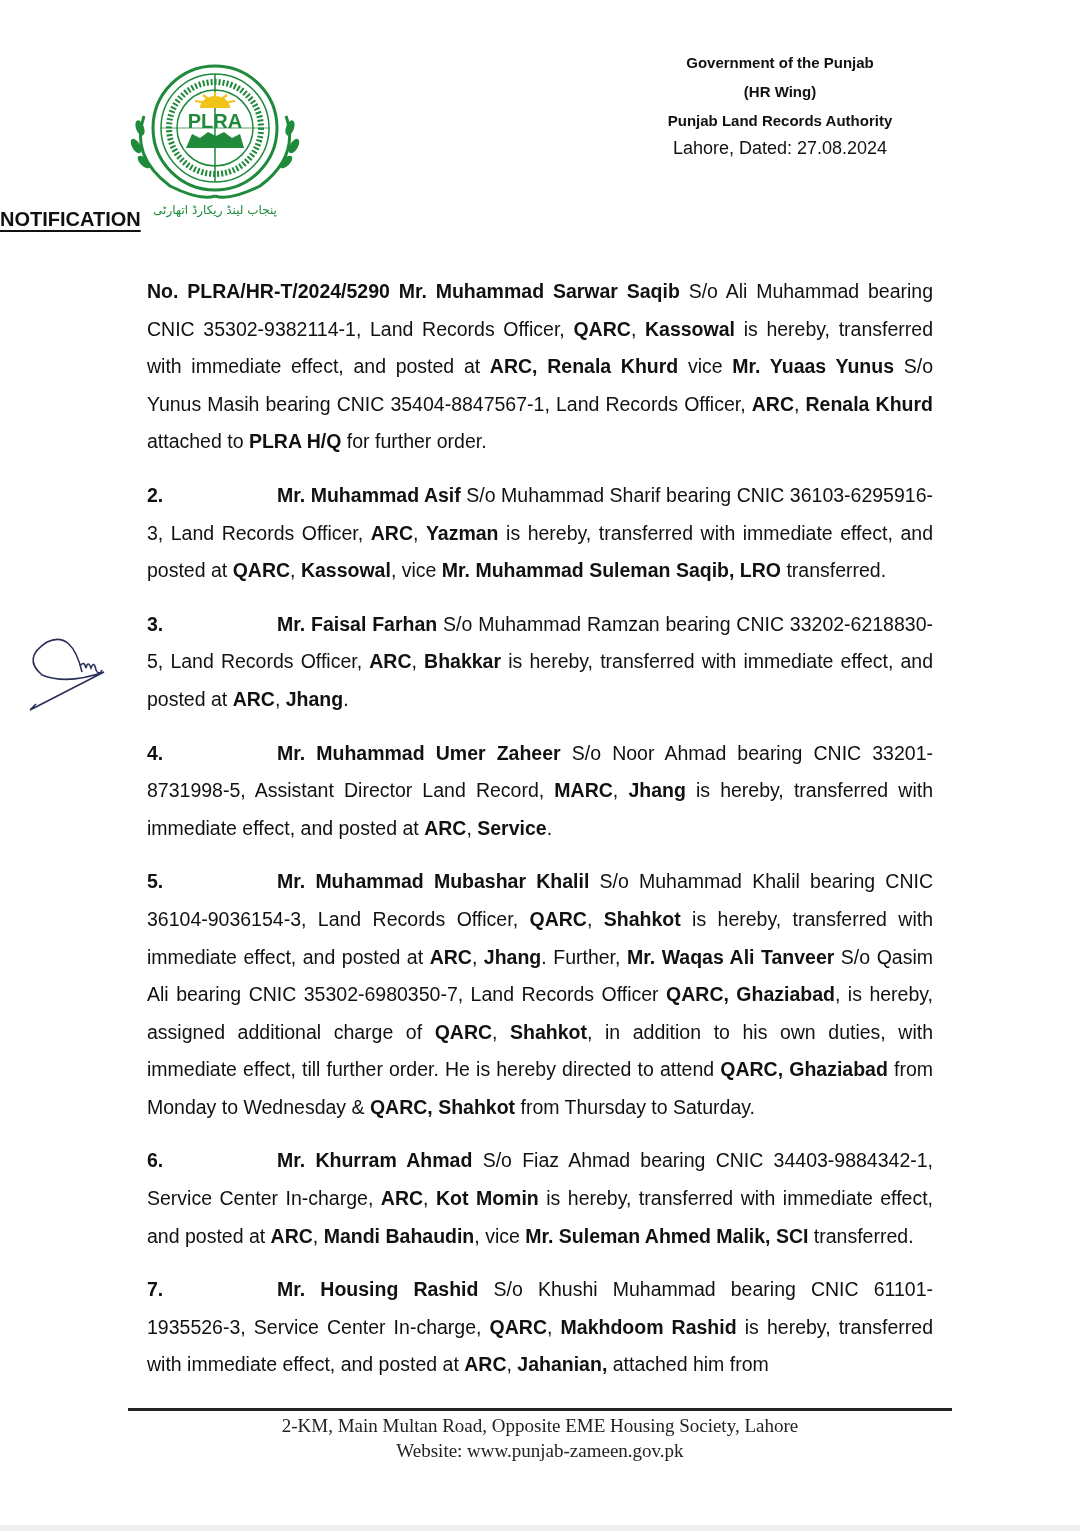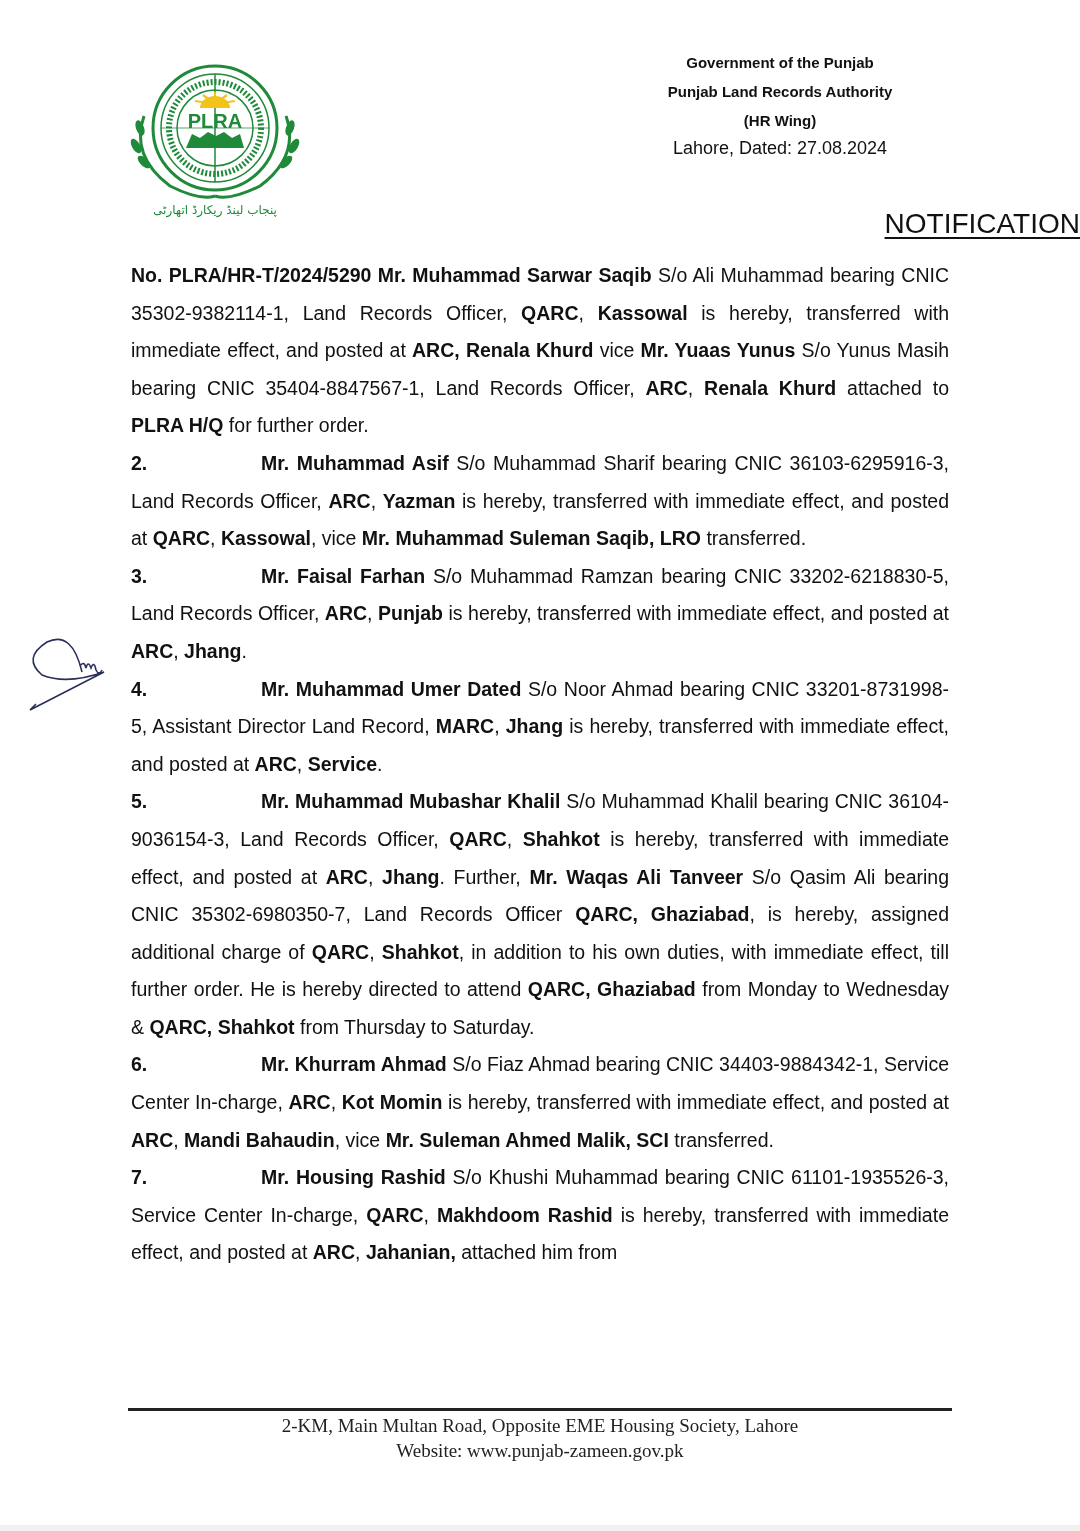--- a/index.html
+++ b/index.html
@@ -5,23 +5,23 @@
   html, body { margin: 0; padding: 0; }
   body {
     width: 1080px; height: 1531px; background: #ffffff; position: relative; overflow: hidden;
     font-family: "Liberation Sans", sans-serif; color: #111;
   }
   .bottom-strip { position: absolute; left: 0; right: 0; bottom: 0; height: 6px; background: #f0f0f0; }
   .logo { position: absolute; left: 120px; top: 56px; width: 190px; height: 165px; }
   .header-block { position: absolute; left: 600px; top: 48px; width: 360px; text-align: center; }
   .header-block .hl { font-weight: bold; font-size: 15px; line-height: 29px; }
   .header-block .dt { font-size: 18px; line-height: 27px; }
-  .title { position: absolute; left: 0; right: 0; top: 208px; text-align: right; font-weight: normal; font-size: 28px; text-decoration: underline; text-underline-offset: 4px; }
+  .title { position: absolute; left: 0; right: 0; top: 208px; text-align: left; font-weight: bold; font-size: 20px; text-decoration: underline; text-underline-offset: 4px; }
   .body { position: absolute; left: 131px; top: 257px; width: 818px; font-size: 19.5px; line-height: 37.6px; text-align: justify; }
-  .body p { margin: 0; }
+  .body p { margin: 16px; }
   .body b { font-weight: bold; }
   .para-num { display: inline-block; width: 130px; font-weight: bold; }
   .signature { position: absolute; left: 22px; top: 630px; width: 90px; height: 90px; }
   .footer-rule { position: absolute; left: 128px; width: 824px; top: 1408px; height: 3px; background: #222; }
   .footer { position: absolute; left: 0; right: 0; top: 1413px; text-align: center; font-family: "Liberation Serif", serif; font-size: 19px; line-height: 25px; color: #222; }
 </style>
 </head>
 <body>
 
 <div class="logo">
@@ -51,39 +51,39 @@
       <ellipse cx="170" cy="72" rx="4" ry="8" transform="rotate(20 170 72)"></ellipse>
       <ellipse cx="174" cy="90" rx="4" ry="8" transform="rotate(30 174 90)"></ellipse>
       <ellipse cx="166" cy="106" rx="4" ry="8" transform="rotate(45 166 106)"></ellipse>
     </g>
     <text x="95" y="158" text-anchor="middle" font-family="DejaVu Sans, sans-serif" font-size="12" fill="#1e8a3a">پنجاب لینڈ ریکارڈ اتھارٹی</text>
   </svg>
 </div>
 
 <div class="header-block">
   <div class="hl">Government of the Punjab</div>
+  <div class="hl">(HR Wing)</div>
   <div class="hl">Punjab Land Records Authority</div>
-  <div class="hl">(HR Wing)</div>
   <div class="dt">Lahore, Dated: 27.08.2024</div>
 </div>
 
 <div class="title">NOTIFICATION</div>
 
 <div class="signature">
   <svg width="90" height="90" viewBox="0 0 90 90">
     <path d="M60 42 Q50 0 25 12 Q0 28 20 45 Q45 55 82 42 L8 80 L14 74" fill="none" stroke="#2a2f5a" stroke-width="1.6"></path>
     <path d="M58 36 Q62 30 64 38 Q66 30 69 38 Q72 30 74 40 Q77 46 80 40" fill="none" stroke="#2a2f5a" stroke-width="1.6"></path>
   </svg>
 </div>
 
 <div class="body" id="body">
     <p><b>No. PLRA/HR-T/2024/5290 Mr. Muhammad Sarwar Saqib</b><span> S/o Ali Muhammad bearing CNIC 35302-9382114-1, Land Records Officer, </span><b>QARC</b><span>, </span><b>Kassowal</b><span> is hereby, transferred with immediate effect, and posted at </span><b>ARC, Renala Khurd</b><span> vice </span><b>Mr. Yuaas Yunus</b><span> S/o Yunus Masih bearing CNIC 35404-8847567-1, Land Records Officer, </span><b>ARC</b><span>, </span><b>Renala Khurd</b><span> attached to </span><b>PLRA H/Q</b><span> for further order.</span></p>
     <p><span class="para-num">2.</span><b>Mr. Muhammad Asif</b><span> S/o Muhammad Sharif bearing CNIC 36103-6295916-3, Land Records Officer, </span><b>ARC</b><span>, </span><b>Yazman</b><span> is hereby, transferred with immediate effect, and posted at </span><b>QARC</b><span>, </span><b>Kassowal</b><span>, vice </span><b>Mr. Muhammad Suleman Saqib, LRO</b><span> transferred.</span></p>
-    <p><span class="para-num">3.</span><b>Mr. Faisal Farhan</b><span> S/o Muhammad Ramzan bearing CNIC 33202-6218830-5, Land Records Officer, </span><b>ARC</b><span>, </span><b>Punjab</b><span> is hereby, transferred with immediate effect, and posted at </span><b>ARC</b><span>, </span><b>Jhang</b><span>.</span></p>
-    <p><span class="para-num">4.</span><b>Mr. Muhammad Umer Dated</b><span> S/o Noor Ahmad bearing CNIC 33201-8731998-5, Assistant Director Land Record, </span><b>MARC</b><span>, </span><b>Jhang</b><span> is hereby, transferred with immediate effect, and posted at </span><b>ARC</b><span>, </span><b>Service</b><span>.</span></p>
+    <p><span class="para-num">3.</span><b>Mr. Faisal Farhan</b><span> S/o Muhammad Ramzan bearing CNIC 33202-6218830-5, Land Records Officer, </span><b>ARC</b><span>, </span><b>Bhakkar</b><span> is hereby, transferred with immediate effect, and posted at </span><b>ARC</b><span>, </span><b>Jhang</b><span>.</span></p>
+    <p><span class="para-num">4.</span><b>Mr. Muhammad Umer Zaheer</b><span> S/o Noor Ahmad bearing CNIC 33201-8731998-5, Assistant Director Land Record, </span><b>MARC</b><span>, </span><b>Jhang</b><span> is hereby, transferred with immediate effect, and posted at </span><b>ARC</b><span>, </span><b>Service</b><span>.</span></p>
     <p><span class="para-num">5.</span><b>Mr. Muhammad Mubashar Khalil</b><span> S/o Muhammad Khalil bearing CNIC 36104-9036154-3, Land Records Officer, </span><b>QARC</b><span>, </span><b>Shahkot</b><span> is hereby, transferred with immediate effect, and posted at </span><b>ARC</b><span>, </span><b>Jhang</b><span>. Further, </span><b>Mr. Waqas Ali Tanveer</b><span> S/o Qasim Ali bearing CNIC 35302-6980350-7, Land Records Officer </span><b>QARC, Ghaziabad</b><span>, is hereby, assigned additional charge of </span><b>QARC</b><span>, </span><b>Shahkot</b><span>, in addition to his own duties, with immediate effect, till further order. He is hereby directed to attend </span><b>QARC, Ghaziabad</b><span> from Monday to Wednesday &amp; </span><b>QARC, Shahkot</b><span> from Thursday to Saturday.</span></p>
     <p><span class="para-num">6.</span><b>Mr. Khurram Ahmad</b><span> S/o Fiaz Ahmad bearing CNIC 34403-9884342-1, Service Center In-charge, </span><b>ARC</b><span>, </span><b>Kot Momin</b><span> is hereby, transferred with immediate effect, and posted at </span><b>ARC</b><span>, </span><b>Mandi Bahaudin</b><span>, vice </span><b>Mr. Suleman Ahmed Malik, SCI</b><span> transferred.</span></p>
     <p><span class="para-num">7.</span><b>Mr. Housing Rashid</b><span> S/o Khushi Muhammad bearing CNIC 61101-1935526-3, Service Center In-charge, </span><b>QARC</b><span>, </span><b>Makhdoom Rashid</b><span> is hereby, transferred with immediate effect, and posted at </span><b>ARC</b><span>, </span><b>Jahanian,</b><span> attached him from</span></p>
   </div>
 
 <div class="footer-rule"></div>
 <div class="footer">
   <div>2-KM, Main Multan Road, Opposite EME Housing Society, Lahore</div>
   <div>Website: www.punjab-zameen.gov.pk</div>
 </div>

